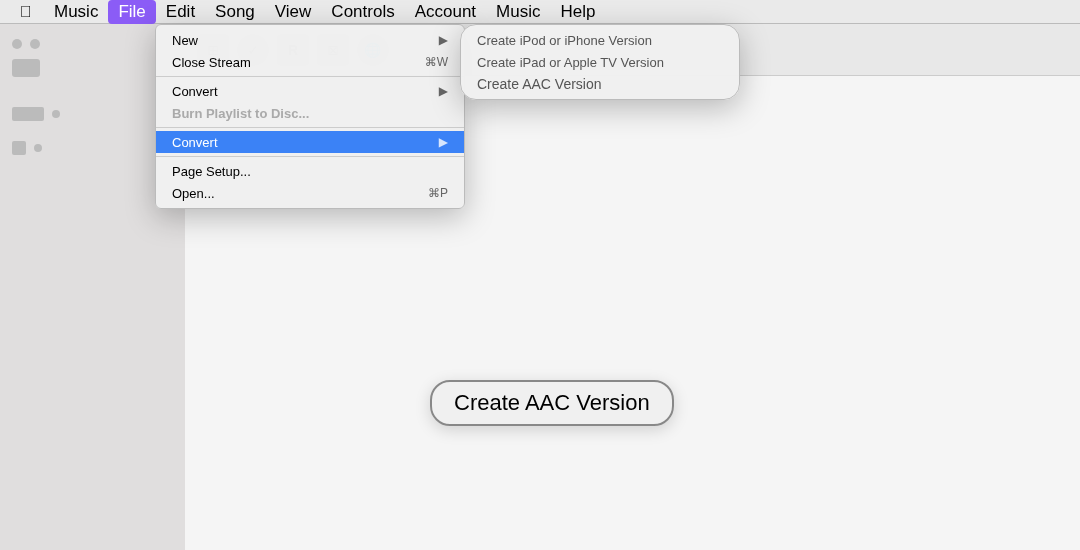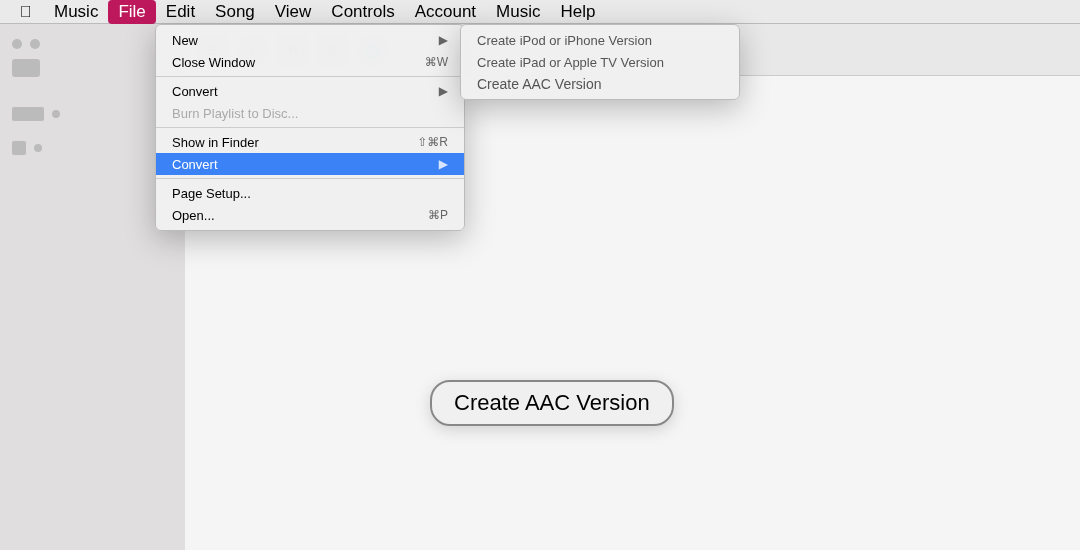--- a/index.html
+++ b/index.html
@@ -97,21 +97,21 @@
       color: #000;
       cursor: pointer;
       border-radius: 4px;
       white-space: nowrap;
     }
     .macos-menubar .menu-item.apple-logo {
       font-size: 16px;
       padding: 0 12px;
     }
     .macos-menubar .menu-item.file-active {
-      background: #be185d;
+      background: #8b5cf6;
       color: white;
     }
 
     
     .file-dropdown {
       position: absolute;
       top: 24px;
       left: 155px;
       width: 310px;
       background: rgba(240, 240, 240, 0.98);
@@ -133,20 +133,21 @@
       height: 22px;
       white-space: nowrap;
     }
     .dropdown-item:hover, .dropdown-item.active {
       background: #3b82f6;
       color: white;
     }
     .dropdown-item.disabled {
       color: #aaa;
       cursor: default;
+      font-weight: bold;
     }
     .dropdown-item .item-left {
       display: flex;
       align-items: center;
       gap: 0;
     }
     .dropdown-item .item-shortcut {
       color: #666;
       font-size: 12px;
       display: flex;
@@ -165,21 +166,21 @@
     }
 
     
     .convert-submenu {
       position: absolute;
       top: 24px;
       left: 460px;
       width: 280px;
       background: rgba(240, 240, 240, 0.98);
       border: 1px solid #bbb;
-      border-radius: 6px;
+      border-radius: 16px;
       box-shadow: 0 8px 30px rgba(0,0,0,0.25);
       z-index: 300;
       padding: 4px 0;
     }
 
     .submenu-item {
       display: flex;
       align-items: center;
       padding: 4px 16px;
       font-size: 13px;
@@ -364,21 +365,21 @@
       <span>New</span>
     </span>
     <span class="item-shortcut">
       <span>▶</span>
     </span>
   </div>
 
 
   <div class="dropdown-item">
     <span class="item-left">
-      <span>Close Window</span>
+      <span>Close Stream</span>
     </span>
     <span class="item-shortcut">
       <span>⌘W</span>
     </span>
   </div>
 
   <div class="dropdown-separator"></div>
 
   <div class="dropdown-item">
     <span class="item-left">
@@ -391,28 +392,20 @@
 
 
   <div class="dropdown-item disabled">
     <span class="item-left">
       <span>Burn Playlist to Disc...</span>
     </span>
   </div>
 
   <div class="dropdown-separator"></div>
 
-  <div class="dropdown-item">
-    <span class="item-left">
-      <span>Show in Finder</span>
-    </span>
-    <span class="item-shortcut">
-      <span>⇧⌘R</span>
-    </span>
-  </div>
 
   <div class="dropdown-item active">
     <span class="item-left">
       <span>Convert</span>
     </span>
     <span class="item-shortcut">
       <span>▶</span>
     </span>
   </div>
 

